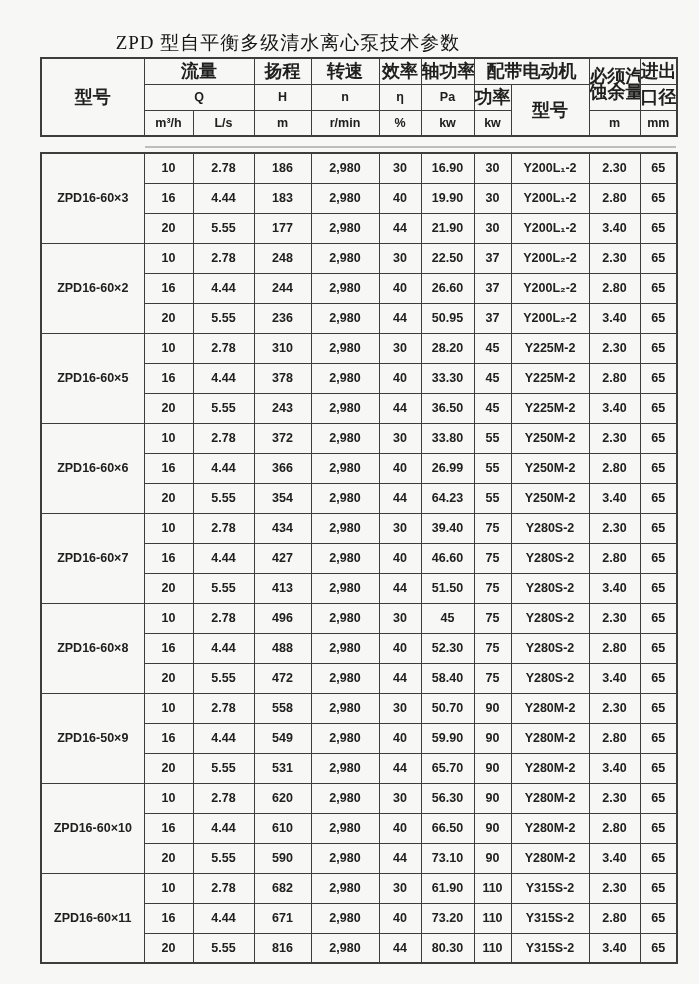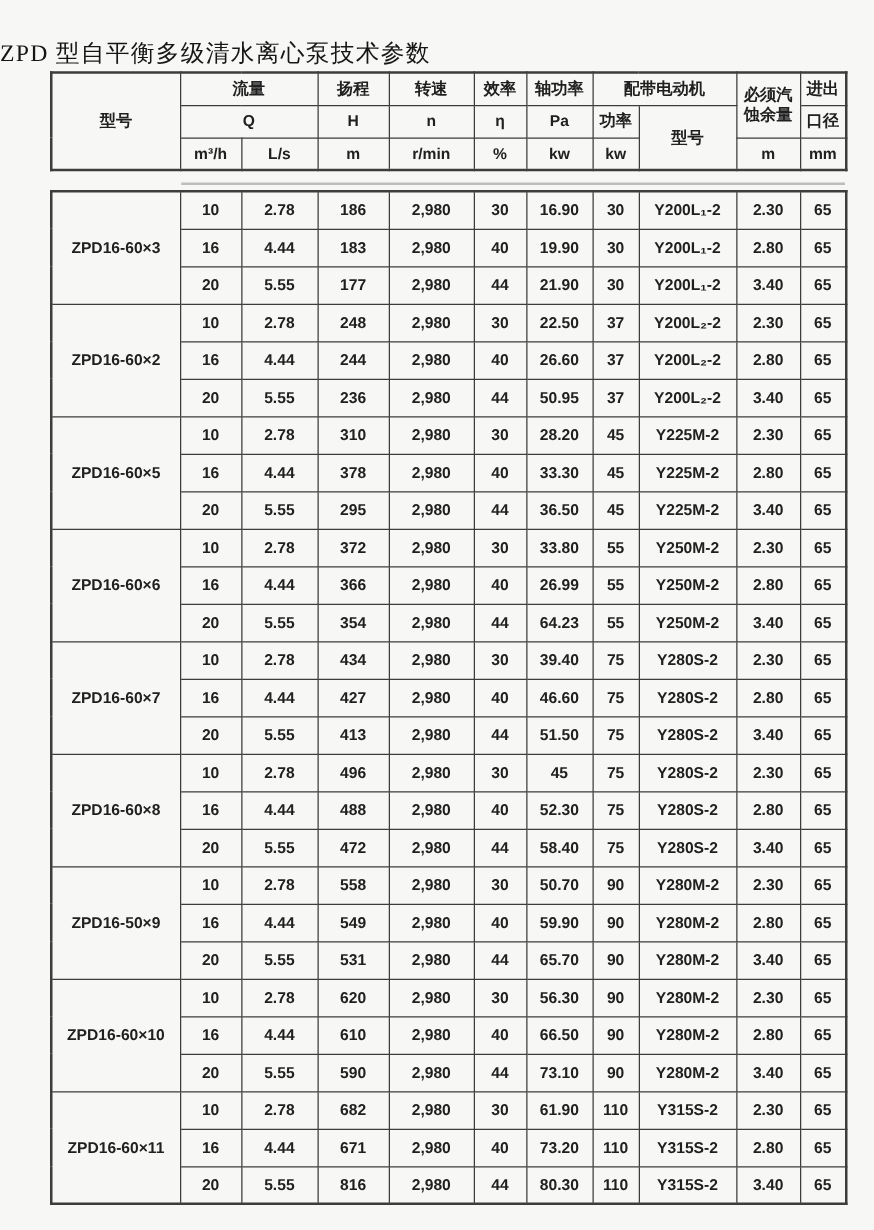--- a/index.html
+++ b/index.html
@@ -7,21 +7,21 @@
     width: 699px; height: 984px;
     background: #f7f7f5;
     position: relative;
     font-family: "Liberation Sans", "DejaVu Sans", sans-serif;
     color: #202020;
     overflow: hidden;
   }
   .doc-title {
     position: absolute;
     top: 30px; left: 0; width: 576px;
-    text-align: left;
+    text-align: center;
     font-family: "Liberation Serif", "DejaVu Serif", serif;
     font-size: 19px;
     font-weight: 400;
     letter-spacing: 1px;
     color: #161616;
   }
   table {
     position: absolute;
     left: 40px;
     border-collapse: collapse;
@@ -37,21 +37,21 @@
     font-size: 12.5px;
     font-weight: 700;
     padding: 0;
     overflow: hidden;
     white-space: nowrap;
   }
   #header-table { border: 2px solid #3d3d3d; }
   #body-table { border: 2px solid #3d3d3d; }
   #header-table tr { height: 26px; }
   #body-table tr { height: 30px; }
-  .cjk { font-size: 13px; }
+  .cjk { font-size: 18px; }
   .two-line { line-height: 16px; }
   .scan-line {
     position: absolute;
     left: 145px; top: 146px;
     width: 531px; height: 2px;
     background: #bdbdbd;
   }
 </style>
 </head>
 <body>
@@ -223,21 +223,21 @@
         <td>40</td>
         <td>33.30</td>
         <td>45</td>
         <td>Y225M-2</td>
         <td>2.80</td>
         <td>65</td>
       </tr>
       <tr>
         <td>20</td>
         <td>5.55</td>
-        <td>295</td>
+        <td>243</td>
         <td>2,980</td>
         <td>44</td>
         <td>36.50</td>
         <td>45</td>
         <td>Y225M-2</td>
         <td>3.40</td>
         <td>65</td>
       </tr>
       <tr>
         <td rowspan="3">ZPD16-60×6</td>

